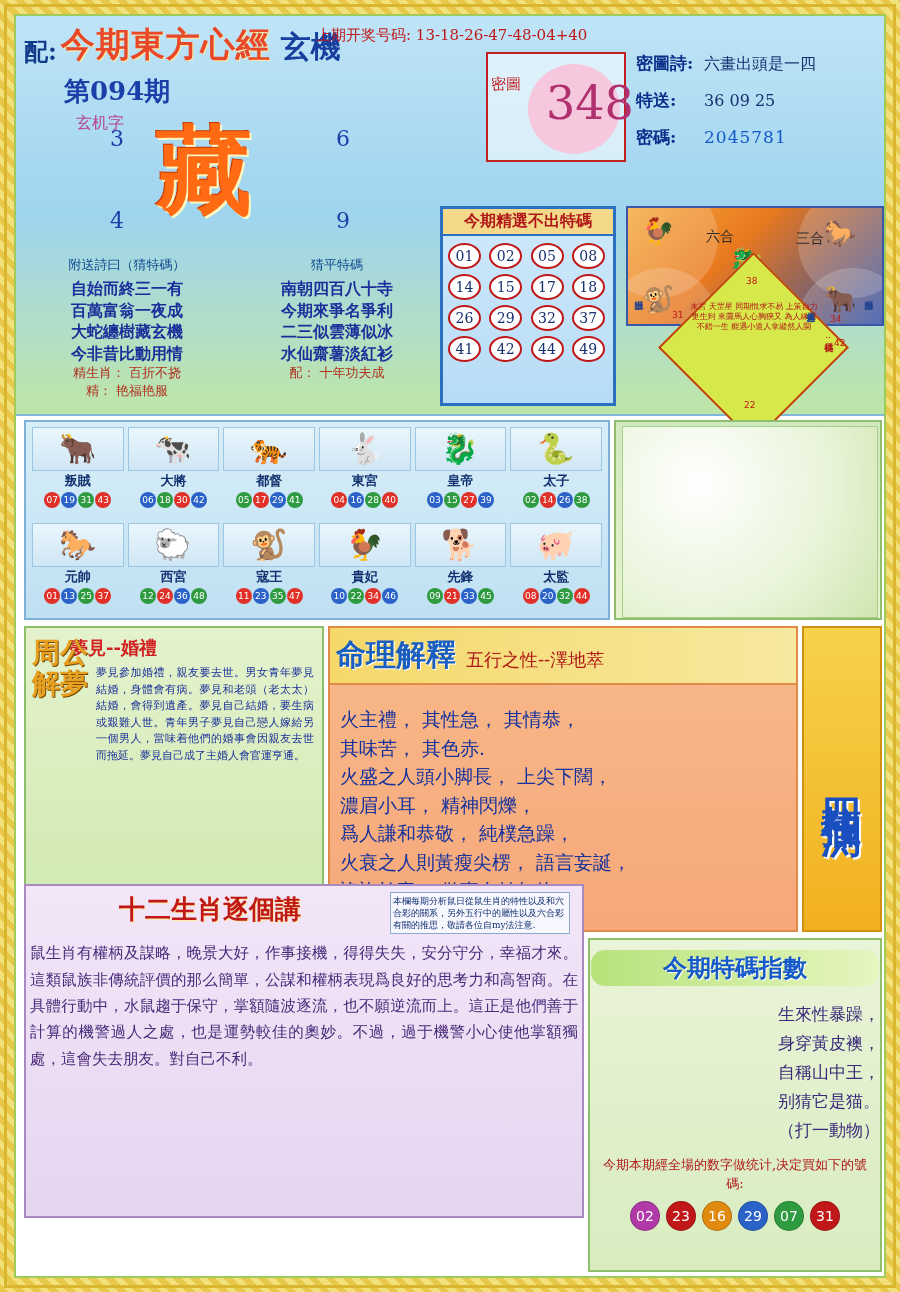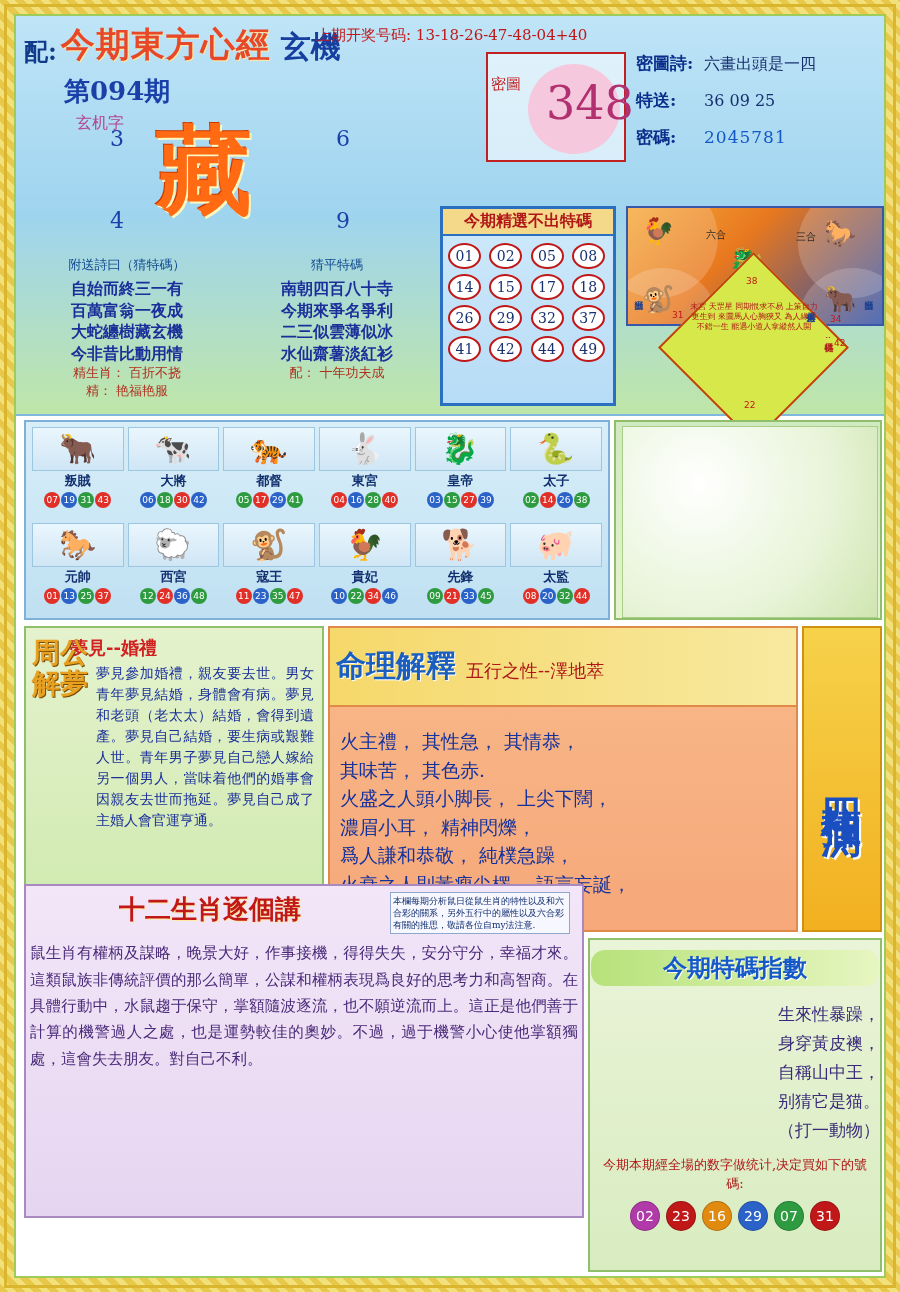--- a/index.html
+++ b/index.html
@@ -223,21 +223,21 @@
   .artpanel {
     position: absolute;
     left: 610px; top: 190px;
     width: 258px; height: 120px;
     background: linear-gradient(135deg,#f5a93a,#e8781f 40%, #2d4fa8 100%);
     border: 2px solid #3a56a8;
     overflow: hidden;
   }
   .art-lbl {
     position: absolute;
-    font-size: 10px;
+    font-size: 14px;
     color: #2a2a2a;
     font-family: "DejaVu Serif", serif;
   }
   .blob {
     position: absolute;
     border-radius: 50%;
     background: rgba(255,255,255,0.18);
   }
 
   
@@ -342,40 +342,40 @@
     text-align: center;
   }
   .dream-title {
     font-family: "DejaVu Serif", serif;
     font-size: 18px;
     color: #d02020;
     font-weight: bold;
     padding: 4px 0 2px 40px;
   }
   .dream-body {
-    font-family: Liberation Mono, monospace;
-    font-size: 14px;
+    font-family: Liberation Serif, serif;
+    font-size: 11px;
     color: #1a2f9a;
     line-height: 1.5;
     padding: 2px 4px 2px 66px;
     text-align: justify;
   }
 
   .mingli {
     position: absolute;
     left: 312px; top: 610px;
     width: 470px; height: 306px;
     background: linear-gradient(180deg,#f8b98a,#f6a87a);
     border: 2px solid #e08a4a;
   }
   .ml-head {
     display: flex;
     align-items: flex-end;
     background: linear-gradient(90deg,#f6d86a,#f7e9a0);
-    padding: 18px 6px;
+    padding: 7px 6px;
     border-bottom: 2px solid #e08a4a;
   }
   .ml-title {
     font-family: "DejaVu Serif", serif;
     font-size: 30px;
     font-weight: bold;
     color: #1a5fc0;
     text-shadow: 1px 1px 0 #fff;
   }
   .ml-sub {

